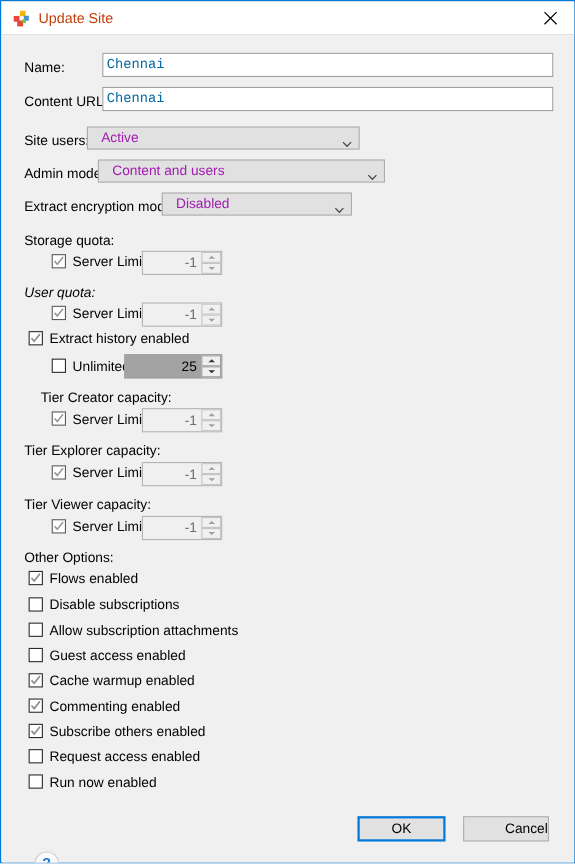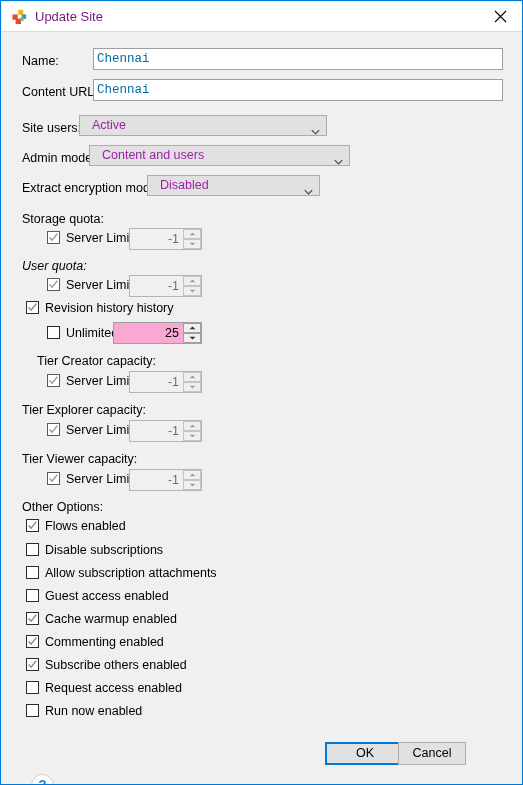--- a/index.html
+++ b/index.html
@@ -34,21 +34,21 @@
   #title-icon {
     position: absolute;
     left: 9px; top: 6px;
     width: 18px; height: 18px;
   }
   #title-text {
     position: absolute;
     left: 33px;
     top: 7px;
     font-size: 13px;
-    color: #701a75;
+    color: #c2410c;
     line-height: 16px;
     white-space: nowrap;
   }
   #close-btn {
     position: absolute;
     right: 0px; top: 0px;
     width: 45px; height: 29px;
     display: flex;
     align-items: center;
     justify-content: center;
@@ -142,21 +142,21 @@
     color: #000000;
     line-height: 16px;
   }
 
   
   .spin {
     position: absolute;
     box-sizing: border-box;
     height: 22px;
     border: 1px solid #a0a0a0;
-    background: #f9a8d4;
+    background: #a3a3a3;
   }
   .spin.dis {
     border-color: #b4b4b4;
     background: #f0f0f0;
   }
   .spin .sval {
     position: absolute;
     right: 22px;
     top: 2px;
     font-size: 12.5px;
@@ -323,21 +323,21 @@
         </span>
       </span>
     </div>
 
     <div class="cbrow" style="left:24px; top:268px;">
       <span class="cbbox">
         <svg width="11" height="11" viewBox="0 0 11 11">
             <path d="M1.6,5.4 L4.1,8.2 L9.3,1.6" stroke="#8c8c8c" stroke-width="1.5" fill="none"></path>
           </svg>
       </span>
-      <span class="cbtext">Revision history history</span>
+      <span class="cbtext">Extract history enabled</span>
     </div>
     <div class="cbrow" style="left:45px; top:293px;">
       <span class="cbbox"></span>
       <span class="cbtext">Unlimited</span>
     </div>
     <div class="spin" style="left:111px; top:290px; width:89px;">
       <span class="sval">25</span>
       <span class="sbtns">
         <span class="sb up">
           <svg width="7" height="4" viewBox="0 0 7 4">
@@ -485,16 +485,16 @@
       <span class="cbtext">Request access enabled</span>
     </div>
 
     <div class="cbrow" style="left:24px; top:671px;">
       <span class="cbbox"></span>
       <span class="cbtext">Run now enabled</span>
     </div>
 
     <div id="help-btn">?</div>
     <div class="btn default" style="left:323px; top:710px; width:80px;">OK</div>
-    <div class="btn" style="left:396px; top:710px; width:68px;">Cancel</div>
+    <div class="btn" style="left:419px; top:710px; width:78px;text-align:right;">Cancel</div>
 
   </div>
 </div>
 
 </body></html>

